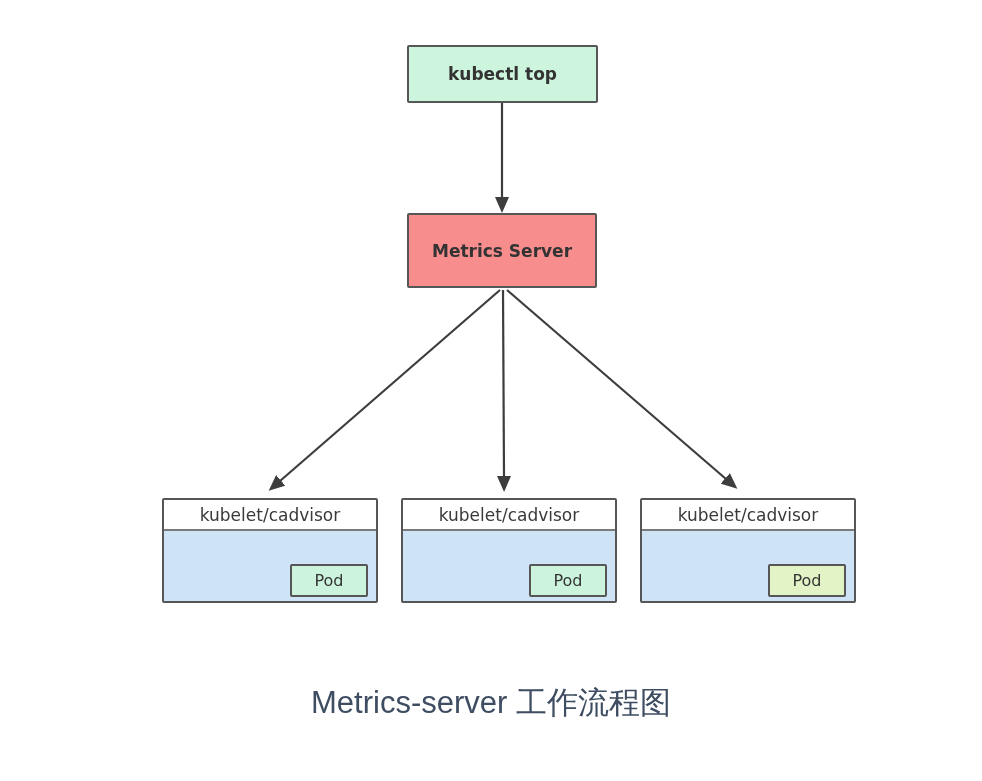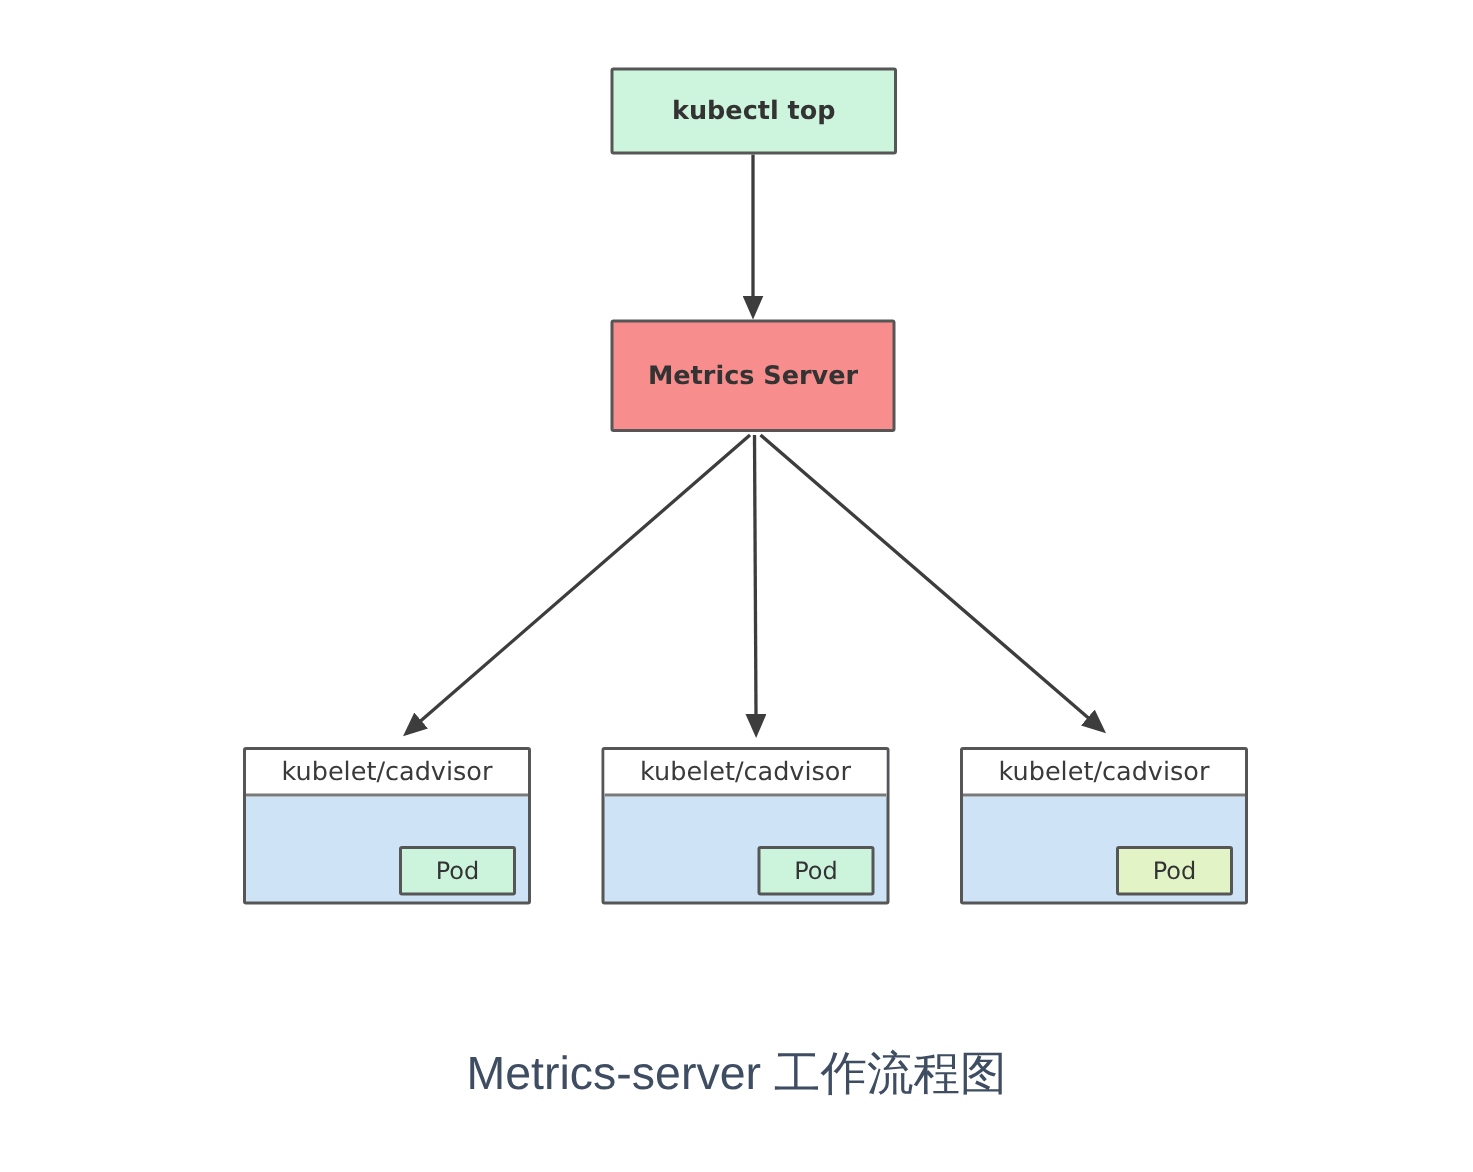--- a/index.html
+++ b/index.html
@@ -70,21 +70,21 @@
     left: 551px; top: 381px;
     padding: 3px 8px;
     background: #ffffff;
     color: var(--edge-text);
     font-size: 17px;
     white-space: nowrap;
   }
   .worker {
     position: absolute;
     top: 498px;
-    width: 192px;
+    width: 216px;
     height: 105px;
     box-sizing: border-box;
     border: 2px solid var(--node-border);
     border-radius: 2px;
     background: var(--worker-blue);
     display: flex;
     flex-direction: column;
   }
   .worker-1 { left: 162px; }
   .worker-2 { left: 401px; }
@@ -124,21 +124,20 @@
 
   .diagram-title {
     position: absolute;
     left: 0;
     top: 682px;
     width: 982px;
     text-align: center;
     font-family: "Liberation Sans", sans-serif;
     font-size: 31px;
     color: var(--title-color);
-    margin-top: 13px;
   }
 </style>
 </head>
 <body>
 
 <div class="canvas">
 
   <svg class="arrow-layer" viewBox="0 0 982 781" aria-hidden="true">
     <defs>
       <marker id="arrowhead" markerUnits="userSpaceOnUse" markerWidth="16" markerHeight="14" refX="1" refY="7" orient="auto">

